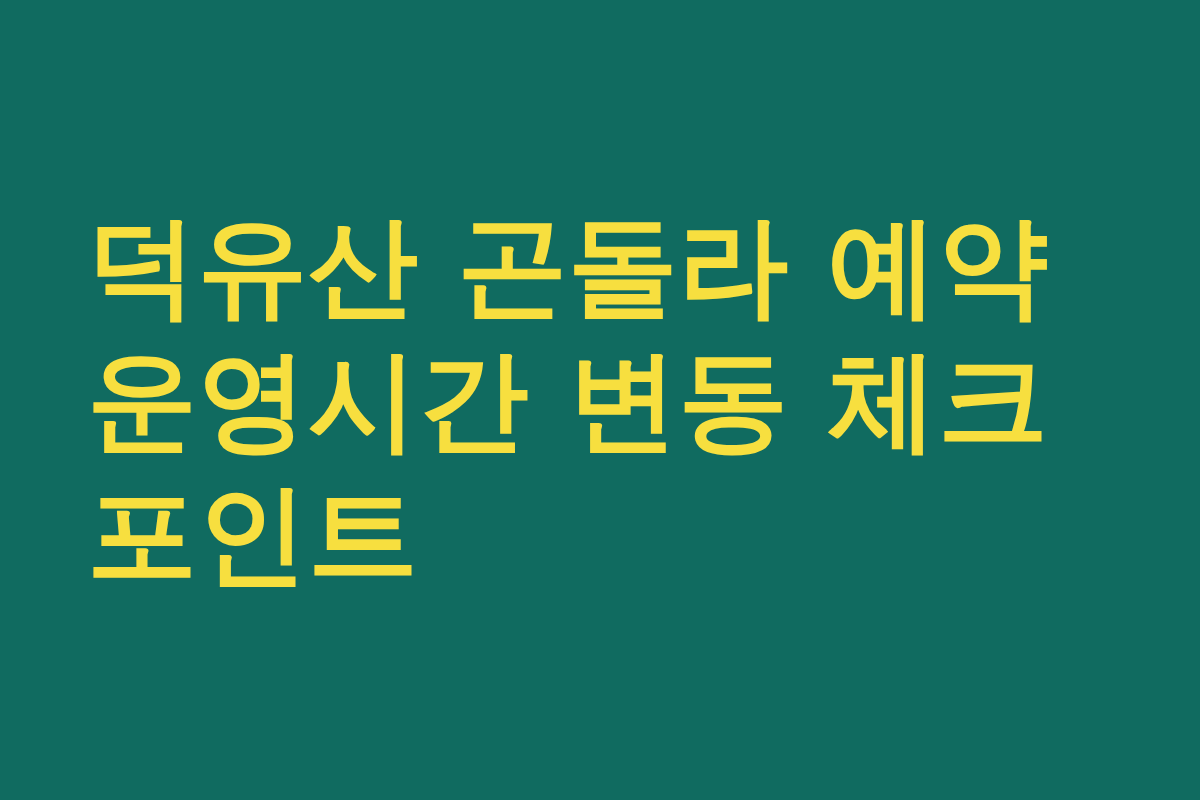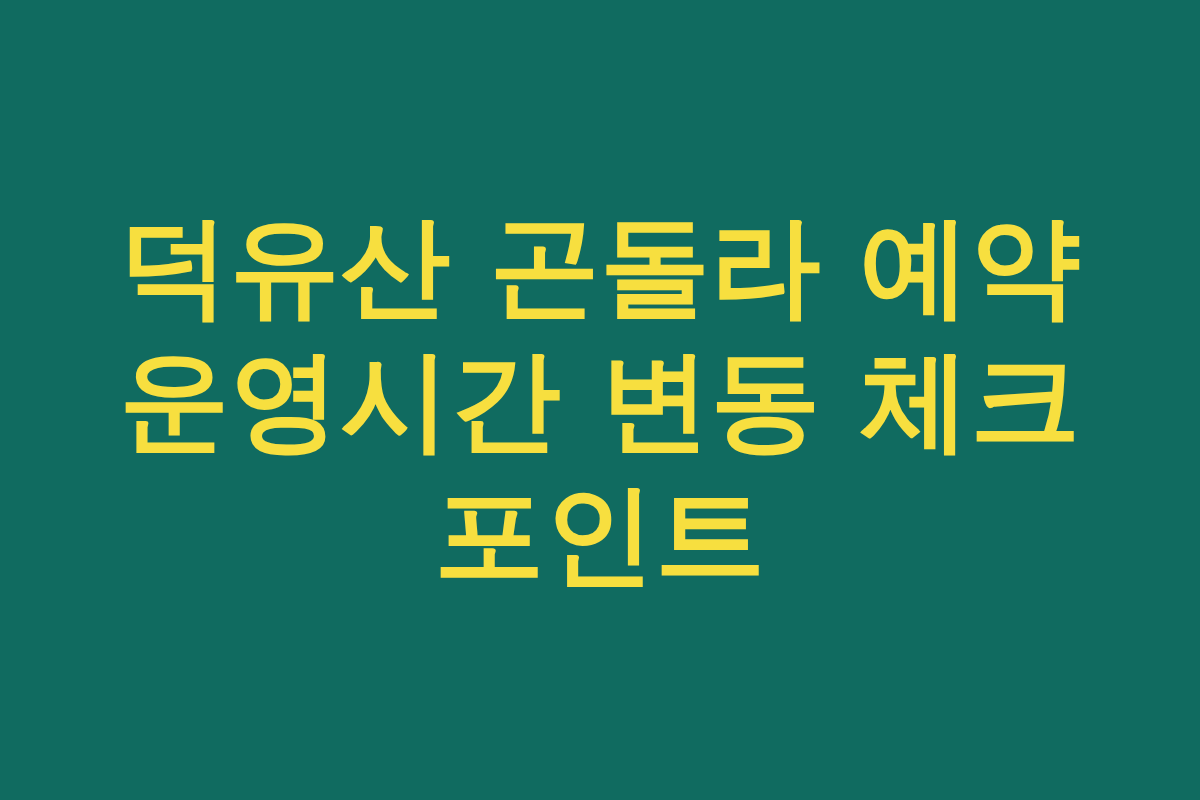--- a/index.html
+++ b/index.html
@@ -37,15 +37,15 @@
     font-size: 110px;
     font-weight: 700;
     -webkit-font-smoothing: antialiased;
   }
 </style>
 </head>
 <body>
 
 <div class="canvas" style="background-color: rgb(16, 107, 96); width: 1200px; height: 800px;">
 
-  <h1 class="title-block" style="color: rgb(247, 223, 63); font-size: 110px; text-align: center;">덕유산 곤돌라 예약 운영시간 변동 체크 포인트</h1>
+  <h1 class="title-block" style="color: rgb(247, 223, 63); font-size: 110px; text-align: left;">덕유산 곤돌라 예약 운영시간 변동 체크 포인트</h1>
 
 </div>
 
 </body></html>

